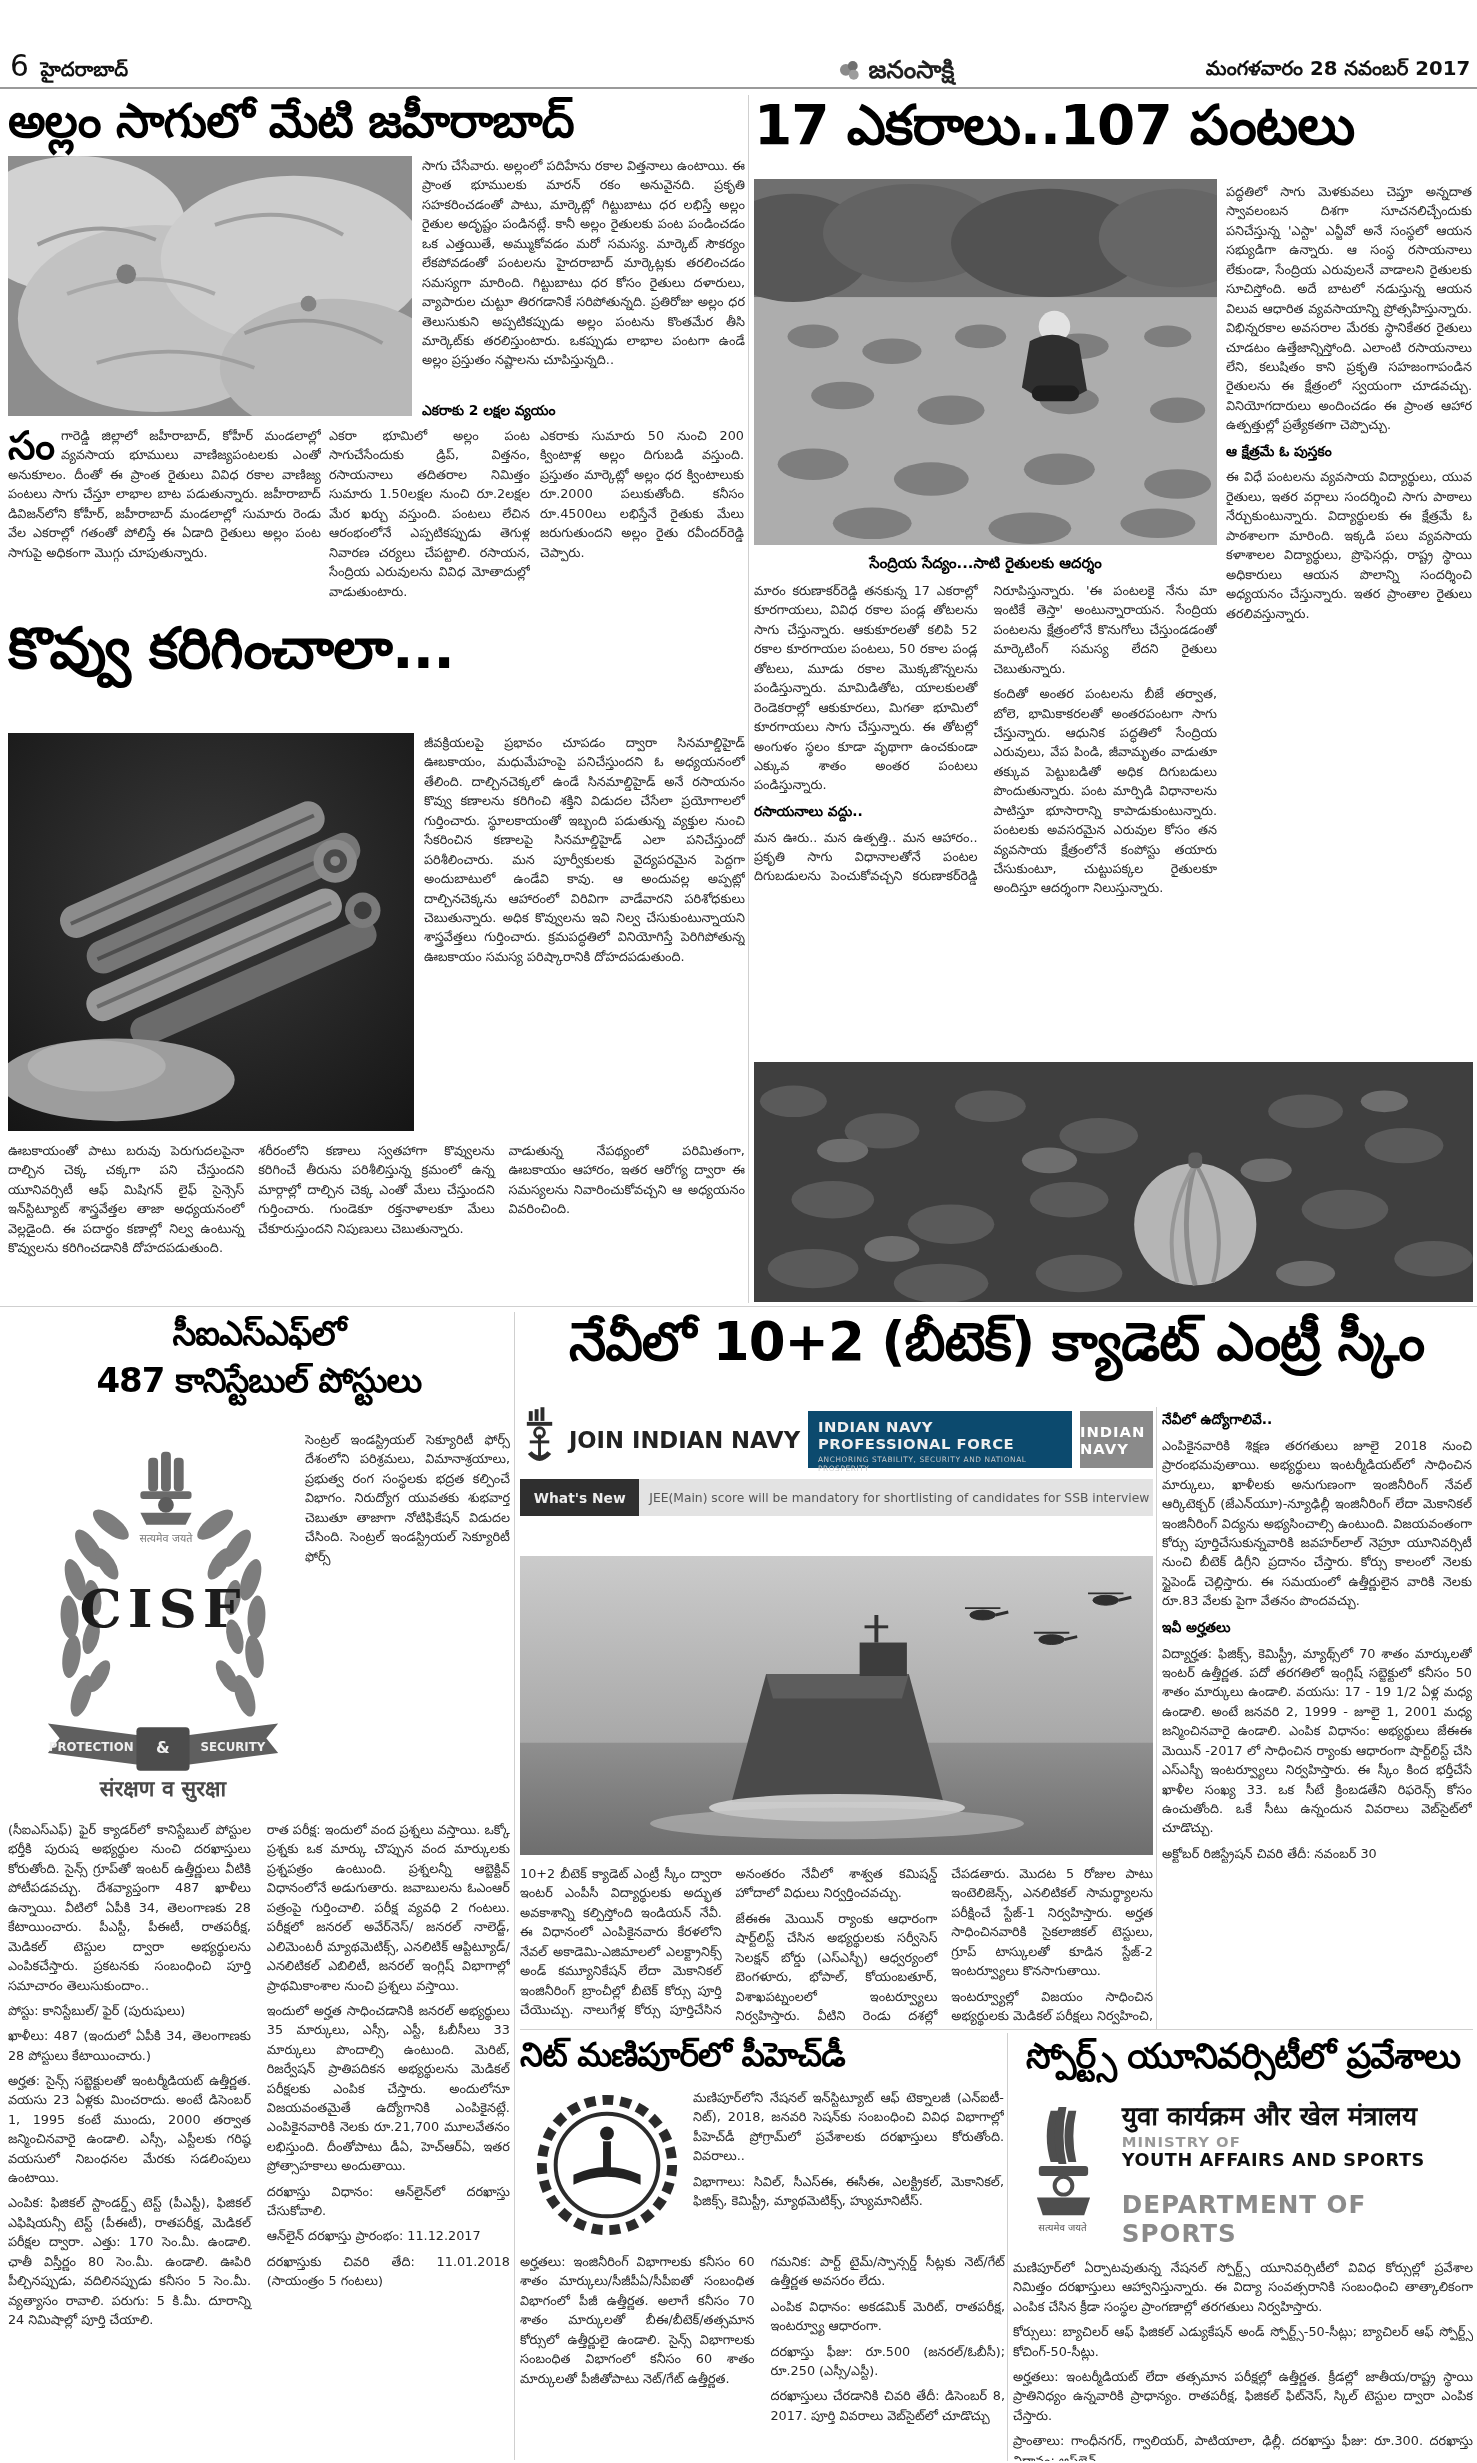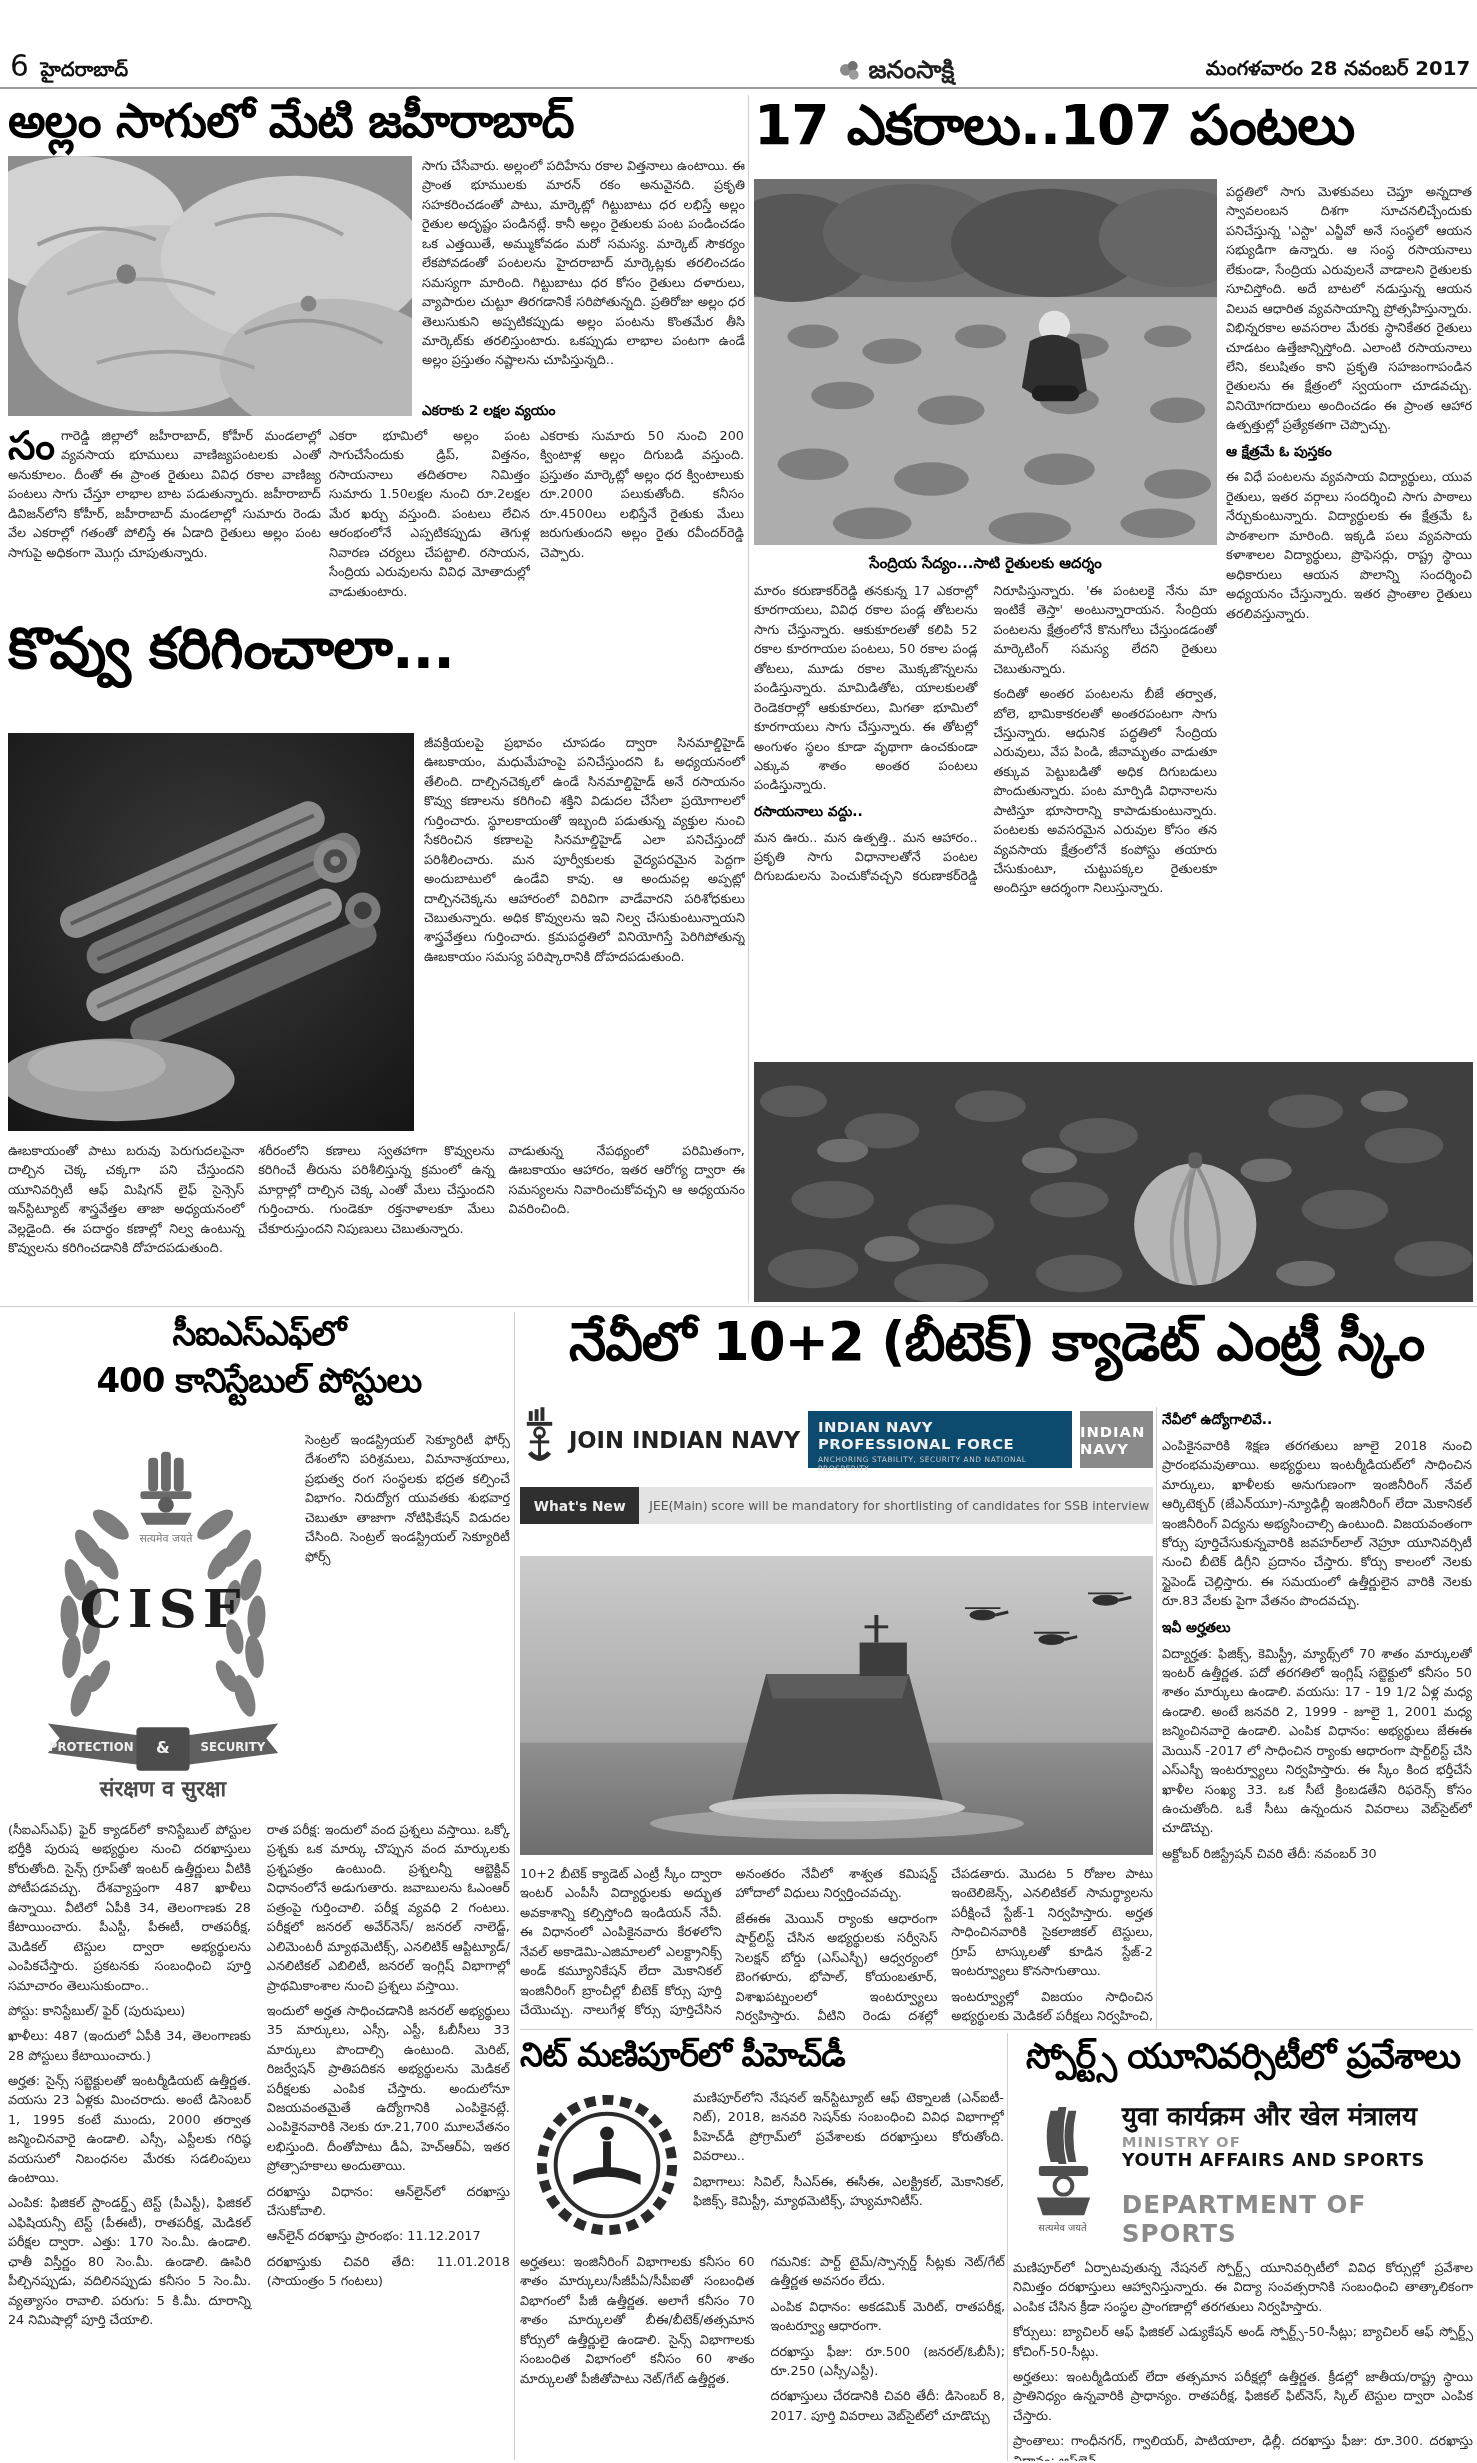--- a/index.html
+++ b/index.html
@@ -27,21 +27,21 @@
   .hdr-paper{font-size:24.6px;font-weight:800;color:#222}
   .hdr-date{position:absolute;right:7.9px;top:57px;font-size:19.7px;font-weight:800;color:#111}
   .navy-ad{position:absolute;background:#fff}
   .navy-ad-row{display:flex;align-items:center;height:65px;gap:7.9px}
   .navy-join{font-weight:800;font-size:22.7px;color:#222;letter-spacing:0}
   .navy-banner{background:#0c4a6e;color:#efefef;height:57px;padding:6.9px 9.9px 0 9.9px;flex:0 0 264px}
   .navy-banner .t1{font-weight:800;font-size:14.8px;letter-spacing:0.5px}
   .navy-banner .t2{font-size:7.4px;letter-spacing:0.6px;color:#c9c9c9;margin-top:3px}
   .navy-box{background:#8a8a8a;color:#fff;font-weight:800;font-size:14.8px;height:57px;flex:1;
             display:flex;align-items:center;justify-content:center;letter-spacing:1px}
-  .whatsnew{display:flex;height:37px;margin-top:15px}
+  .whatsnew{display:flex;height:37px;margin-top:7px}
   .whatsnew .tag{background:#2f2f2f;color:#eee;font-weight:700;font-size:13.8px;
                  display:flex;align-items:center;padding:0 13.8px;flex:0 0 auto}
   .whatsnew .strip{background:#e3e3e3;color:#555;font-size:12.3px;display:flex;align-items:center;
                    padding:0 9.9px;flex:1;overflow:hidden;white-space:nowrap}
   .ministry{display:flex;gap:13.8px;align-items:center}
   .ministry .lines .hi{font-weight:800;font-size:26px;color:#111}
   .ministry .lines .m1{font-weight:700;font-size:14.8px;color:#999;letter-spacing:1px;margin-top:0}
   .ministry .lines .m2{font-weight:800;font-size:17.7px;color:#111;letter-spacing:0.5px}
   .ministry .lines .m3{font-weight:800;font-size:24.6px;color:#8a8a8a;letter-spacing:1px;margin-top:20px}
   .detail-line{margin:0 0 4.9px 0}
@@ -225,21 +225,21 @@
       <circle cx="448" cy="165" r="62" fill="#b5b5b5"></circle>
       <path d="M448,103 Q430,165 448,227" stroke="#8c8c8c" stroke-width="5" fill="none"></path>
       <path d="M448,103 Q412,165 430,224" stroke="#979797" stroke-width="4" fill="none"></path>
       <path d="M448,103 Q484,165 466,224" stroke="#8c8c8c" stroke-width="4" fill="none"></path>
       <rect x="441" y="92" width="14" height="16" rx="5" fill="#5e5e5e"></rect>
     </g>
   </svg>
 </div>
 
 <div class="abs headline" style="left:7.9px;top:1314px;width:502px;font-size:34px;text-align:center">సీఐఎస్ఎఫ్‌లో</div>
-<div class="abs headline" style="left:7.9px;top:1361px;width:502px;font-size:34px;text-align:center">400 కానిస్టేబుల్ పోస్టులు</div>
+<div class="abs headline" style="left:7.9px;top:1361px;width:502px;font-size:34px;text-align:center">487 కానిస్టేబుల్ పోస్టులు</div>
 
 <div class="photo" style="left:29.6px;top:1440px;width:266px;height:370px;background:#fff">
   <svg viewBox="0 0 270 376">
     <rect width="270" height="376" fill="#ffffff"></rect>
 
     <g fill="#6a6a6a">
       <rect x="120" y="18" width="10" height="34" rx="4"></rect>
       <rect x="133" y="12" width="10" height="40" rx="4"></rect>
       <rect x="146" y="18" width="10" height="34" rx="4"></rect>
       <rect x="112" y="52" width="52" height="8" rx="3"></rect>

